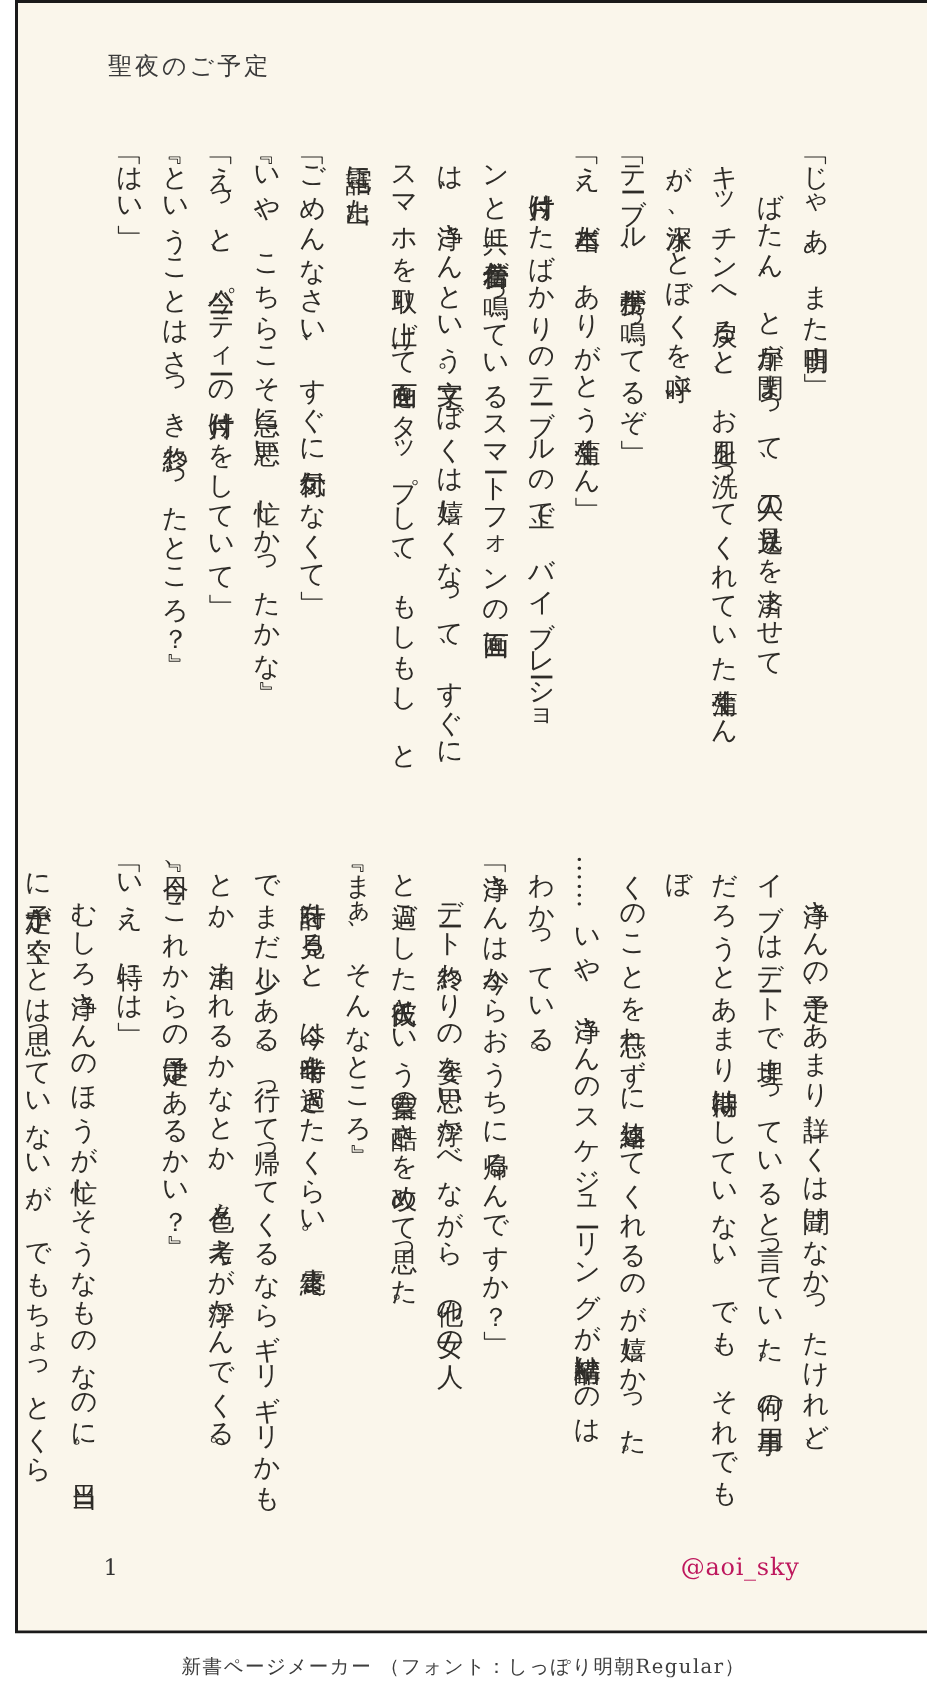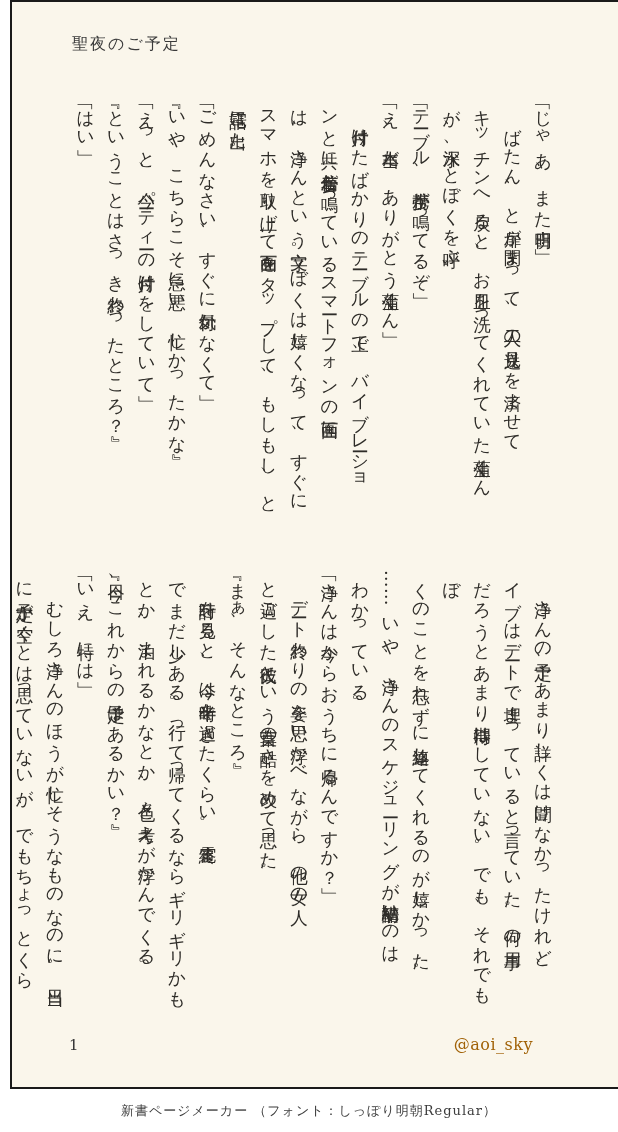--- a/index.html
+++ b/index.html
@@ -60,21 +60,21 @@
     left: 57px;
     top: 1034px;
     font-size: 15px;
     color: #333333;
   }
   .author-handle {
     position: absolute;
     right: 93px;
     top: 1033px;
     font-size: 16px;
-    color: #a16207;
+    color: #be185d;
     letter-spacing: 0.5px;
     text-align: center;
   }
   
   .footer-bar {
     position: absolute;
     left: 0;
     top: 1089px;
     width: 618px;
     height: 43px;

